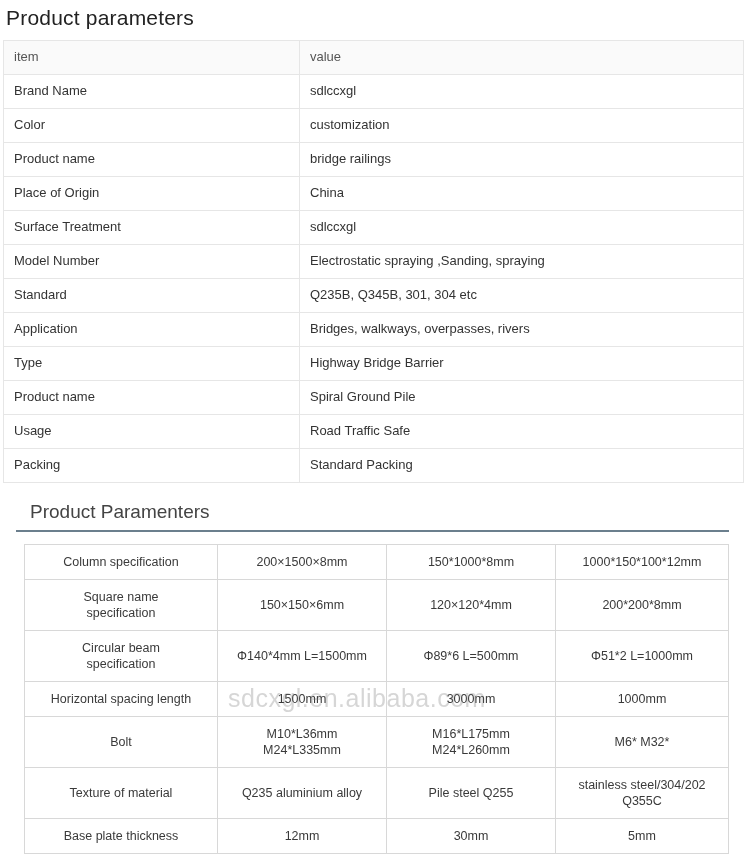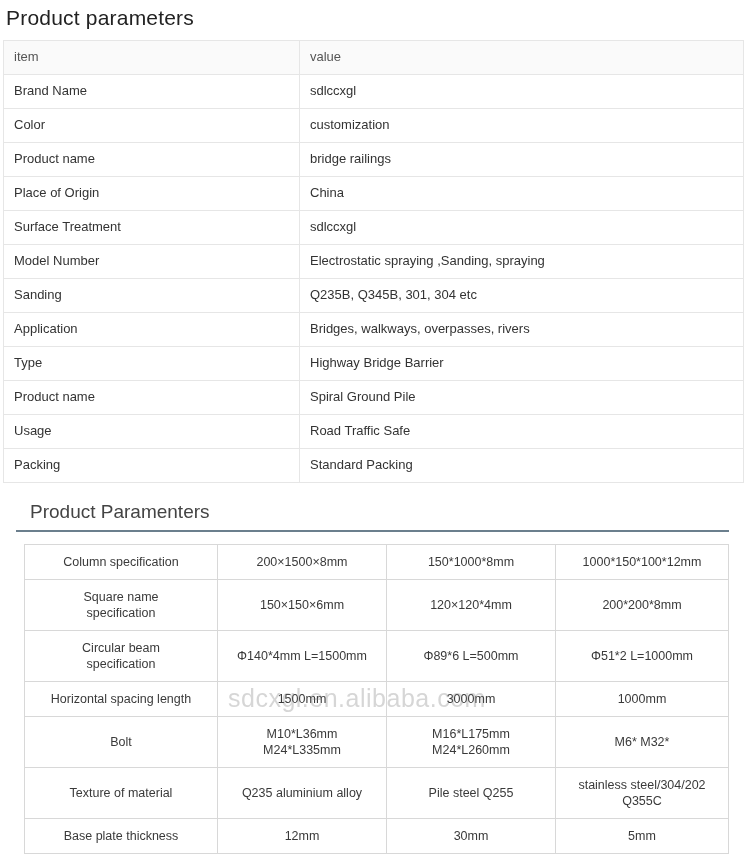--- a/index.html
+++ b/index.html
@@ -137,21 +137,21 @@
       </tr>
       <tr>
         <td class="col-item">Surface Treatment</td>
         <td>sdlccxgl</td>
       </tr>
       <tr>
         <td class="col-item">Model Number</td>
         <td>Electrostatic spraying ,Sanding, spraying</td>
       </tr>
       <tr>
-        <td class="col-item">Sanding</td>
+        <td class="col-item">Standard</td>
         <td>Q235B, Q345B, 301, 304 etc</td>
       </tr>
       <tr>
         <td class="col-item">Application</td>
         <td>Bridges, walkways, overpasses, rivers</td>
       </tr>
       <tr>
         <td class="col-item">Type</td>
         <td>Highway Bridge Barrier</td>
       </tr>

